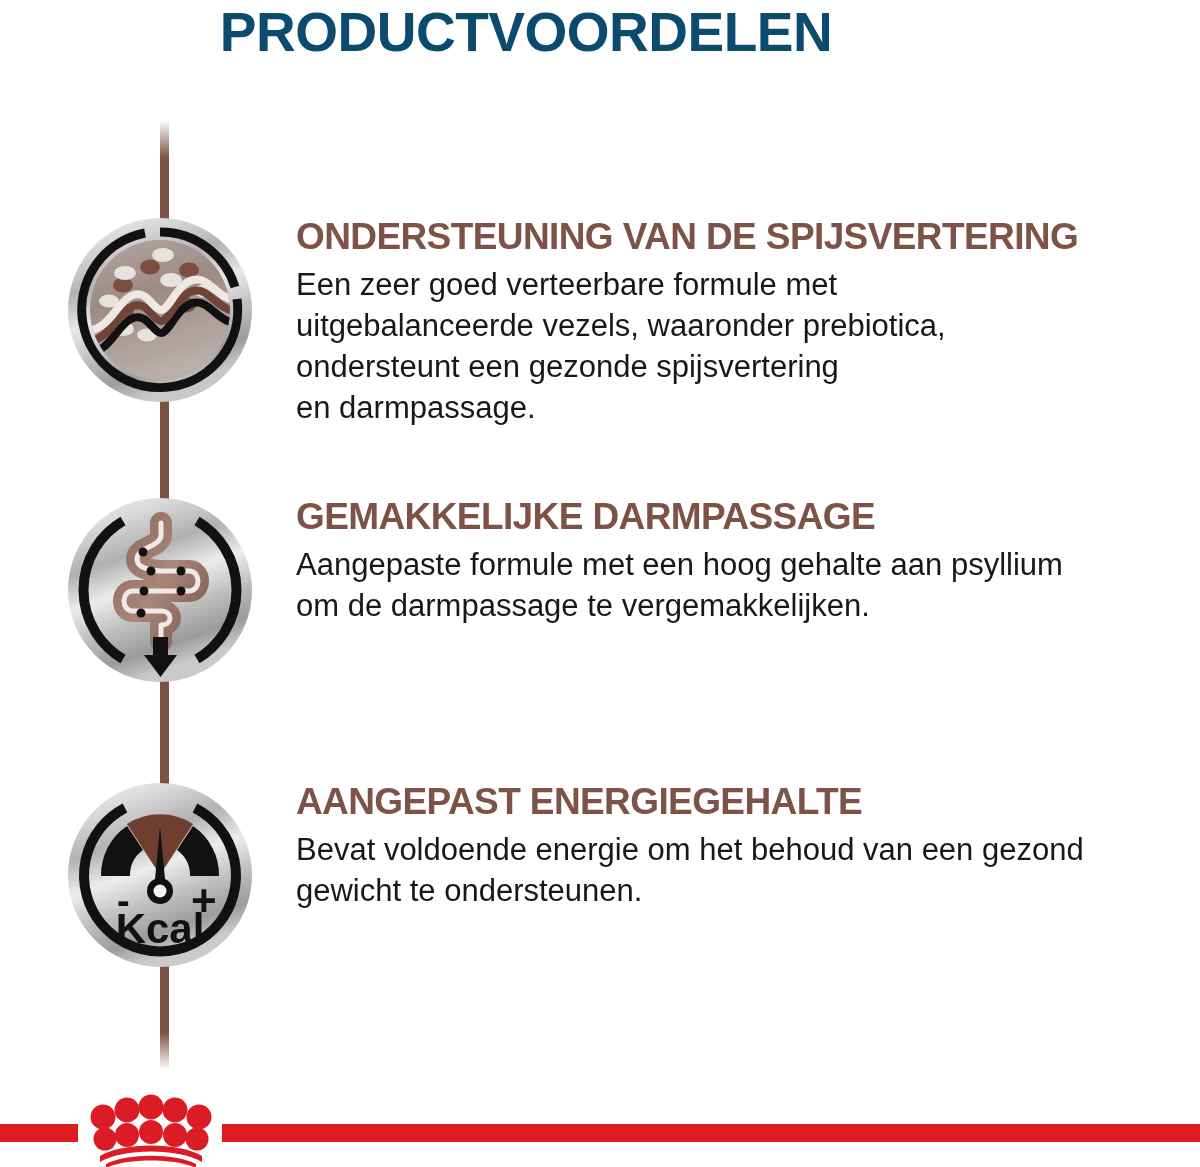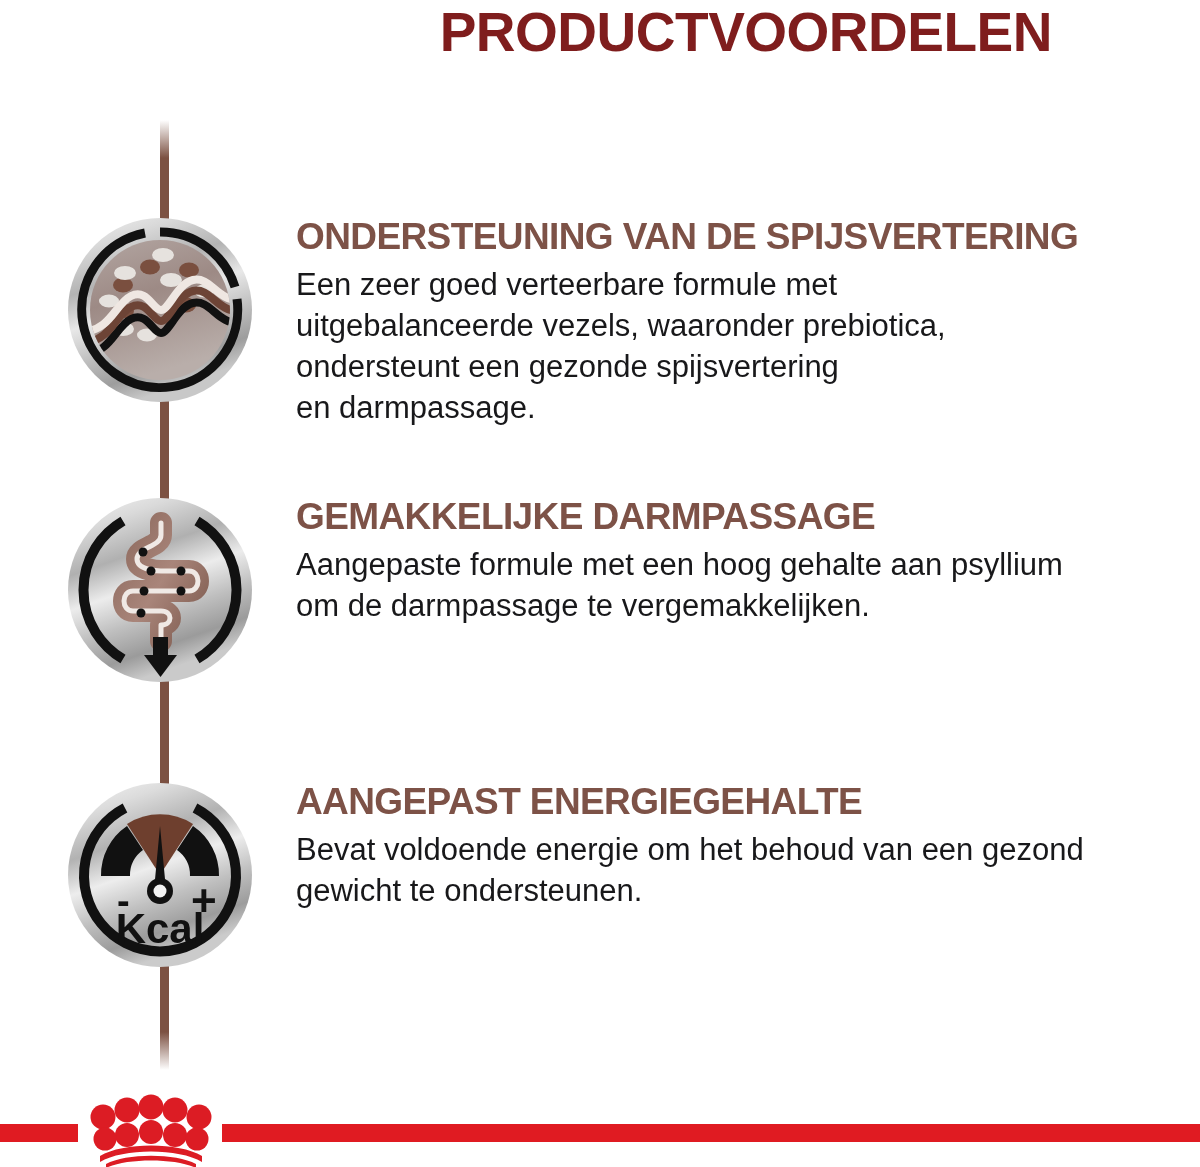--- a/index.html
+++ b/index.html
@@ -15,26 +15,26 @@
     font-family: "Liberation Sans", sans-serif;
     -webkit-font-smoothing: antialiased;
   }
 
   
   .page-title {
     position: absolute;
     top: 2px;
     left: 0;
     width: 1052px;
-    text-align: right;
+    text-align: center;
     font-family: "Liberation Sans", sans-serif;
     font-weight: bold;
     font-size: 55px;
     letter-spacing: -0.5px;
-    color: #7f1d1d;
+    color: #0c4a6e;
     line-height: 60px;
     white-space: nowrap;
   }
 
   
   .spine {
     position: absolute;
     left: 160px;
     top: 120px;
     width: 9px;

